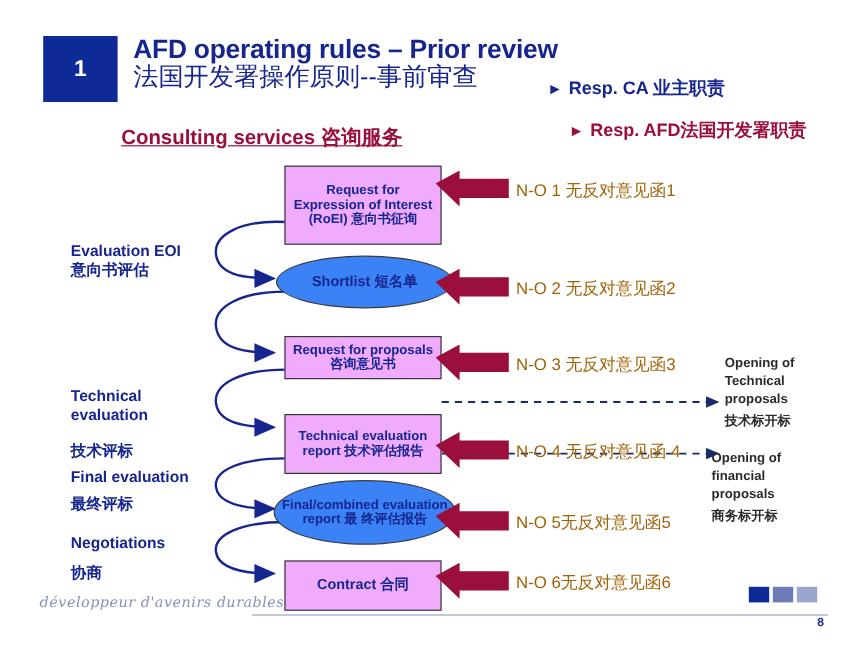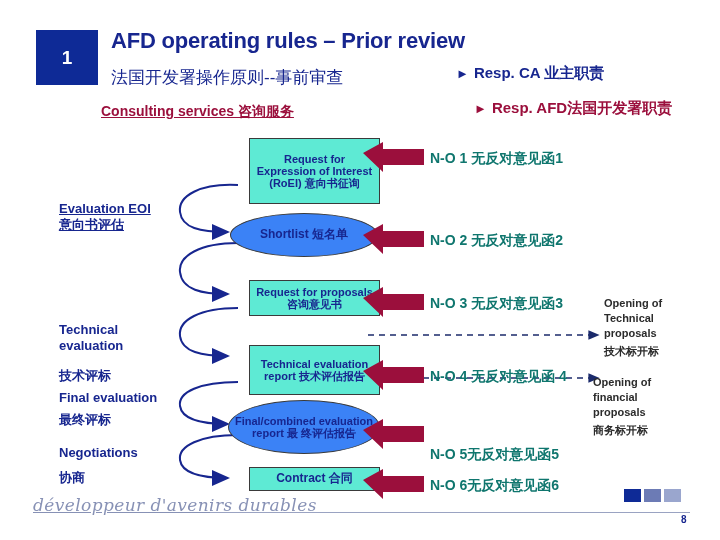--- a/index.html
+++ b/index.html
@@ -16,73 +16,73 @@
     background:#0E2A96;color:#ffffff;
     font-size:19px;font-weight:bold;
     display:flex;align-items:center;justify-content:center;
   }
   .title-en{
     position:absolute;left:111px;top:28px;
     color:#17268F;font-size:22px;font-weight:bold;letter-spacing:-0.2px;
     white-space:nowrap;
   }
   .title-cn{
-    position:absolute;left:111px;top:66px;
-    color:#17268F;font-size:17px;font-weight:normal;
+    position:absolute;left:111px;top:50px;
+    color:#17268F;font-size:21px;font-weight:normal;
     white-space:nowrap;
   }
   .consulting{
     position:absolute;left:101px;top:103px;
-    color:#9B0F3C;font-size:14px;font-weight:bold;
+    color:#9B0F3C;font-size:17px;font-weight:bold;
     text-decoration:underline;white-space:nowrap;
   }
   .resp{
     position:absolute;font-size:15px;font-weight:bold;white-space:nowrap;
   }
   .resp-ca{left:456px;top:64px;color:#17268F;}
   .resp-afd{left:456px;top:99px;color:#9B0F3C;margin-left:18px;}
   .resp .tri{margin-right:5px;font-size:13px;}
 
   
   .node{
     position:absolute;box-sizing:border-box;
     display:flex;align-items:center;justify-content:center;
     text-align:center;color:#17268F;font-weight:bold;
     line-height:1.12;
   }
-  .node.rect{border:1px solid #3a3a3a;background:#5eead4;margin-left:12px;}
+  .node.rect{border:1px solid #3a3a3a;background:#f0abfc;}
   .node.ellipse{
     border:1px solid #3a3a3a;background:#3b82f6;border-radius:50%;
   }
   .node .inner{padding:0 4px;}
 
   
   .stage{
     position:absolute;color:#17268F;font-weight:bold;font-size:13px;
     white-space:nowrap;line-height:1.2;
   }
 
   
   .no-label{
-    position:absolute;color:#0f766e;font-weight:bold;font-size:14px;
+    position:absolute;color:#a16207;font-weight:normal;font-size:14px;
     white-space:nowrap;
   }
 
   
   .opening{
     position:absolute;color:#2b2b2b;font-size:11px;font-weight:bold;
     line-height:1.35;white-space:nowrap;
   }
   .opening .cn{display:block;margin-top:3px;}
 
   
   .footer-script{
     position:absolute;left:33px;top:495px;
-    color:#8791B5;font-size:17px;font-style:italic;
-    font-family:"DejaVu Serif",serif;letter-spacing:0.4px;white-space:nowrap;text-decoration:underline;
+    color:#8791B5;font-size:12px;font-style:italic;
+    font-family:"DejaVu Serif",serif;letter-spacing:0.4px;white-space:nowrap;
   }
   .footer-rule{
     position:absolute;left:210px;top:512px;width:480px;height:1px;
     background:#9aa3c2;
   }
   .sq{position:absolute;top:489px;width:17px;height:13px;}
   .sq1{left:624px;background:#0E2A96;}
   .sq2{left:644px;background:#6C7BB5;}
   .sq3{left:664px;background:#9AA6CE;}
   .page-no{
@@ -107,21 +107,21 @@
 
   <a class="consulting" href="#">Consulting services 咨询服务</a>
 
   <div class="resp resp-ca">
     <span class="tri">►</span><span>Resp. CA 业主职责</span>
   </div>
   <div class="resp resp-afd">
     <span class="tri">►</span><span>Resp. AFD法国开发署职责</span>
   </div>
 
-  <div class="stage" style="left:59px;top:201px;text-decoration:underline;">
+  <div class="stage" style="left:59px;top:201px;">
     <div>Evaluation EOI</div>
     <div>意向书评估</div>
   </div>
 
   <div class="stage" style="left:59px;top:322px;">
     <div>Technical</div>
     <div>evaluation</div>
   </div>
   <div class="stage" style="left:59px;top:368px;text-align:center;">技术评标</div>
 
@@ -172,40 +172,40 @@
   </div>
 
   <div class="node rect" style="left:237px;top:345px;width:131px;height:50px;font-size:11px;">
     <span class="inner">Technical evaluation report 技术评估报告</span>
   </div>
 
   <div class="node ellipse" style="left:228px;top:400px;width:152px;height:54px;font-size:11px;">
     <span class="inner">Final/combined evaluation report 最 终评估报告</span>
   </div>
 
-  <div class="node rect" style="left:237px;top:467px;width:131px;height:24px;font-size:12px;">
+  <div class="node rect" style="left:237px;top:467px;width:131px;height:42px;font-size:12px;">
     <span class="inner">Contract 合同</span>
   </div>
 
   <svg class="overlay" viewBox="0 0 720 540">
     <g fill="#9B0F3C">
       <path d="M363,153 L383,142 L383,149 L424,149 L424,165 L383,165 L383,172 Z"></path>
       <path d="M363,235 L383,224 L383,231 L424,231 L424,247 L383,247 L383,254 Z"></path>
       <path d="M363,298 L383,287 L383,294 L424,294 L424,310 L383,310 L383,317 Z"></path>
       <path d="M363,371 L383,360 L383,367 L424,367 L424,383 L383,383 L383,390 Z"></path>
       <path d="M363,430 L383,419 L383,426 L424,426 L424,442 L383,442 L383,449 Z"></path>
       <path d="M363,480 L383,469 L383,476 L424,476 L424,492 L383,492 L383,499 Z"></path>
     </g>
   </svg>
 
   <div class="no-label" style="left:430px;top:150px;">N-O 1 无反对意见函1</div>
   <div class="no-label" style="left:430px;top:232px;">N-O 2 无反对意见函2</div>
   <div class="no-label" style="left:430px;top:295px;">N-O 3 无反对意见函3</div>
   <div class="no-label" style="left:430px;top:368px;">N-O 4 无反对意见函 4</div>
-  <div class="no-label" style="left:430px;top:427px;margin-top:19px;">N-O 5无反对意见函5</div>
+  <div class="no-label" style="left:430px;top:427px;">N-O 5无反对意见函5</div>
   <div class="no-label" style="left:430px;top:477px;">N-O 6无反对意见函6</div>
 
   <div class="opening" style="left:604px;top:296px;">
     <span>Opening of</span><br>
     <span>Technical</span><br>
     <span>proposals</span>
     <span class="cn">技术标开标</span>
   </div>
 
   <div class="opening" style="left:593px;top:375px;">

